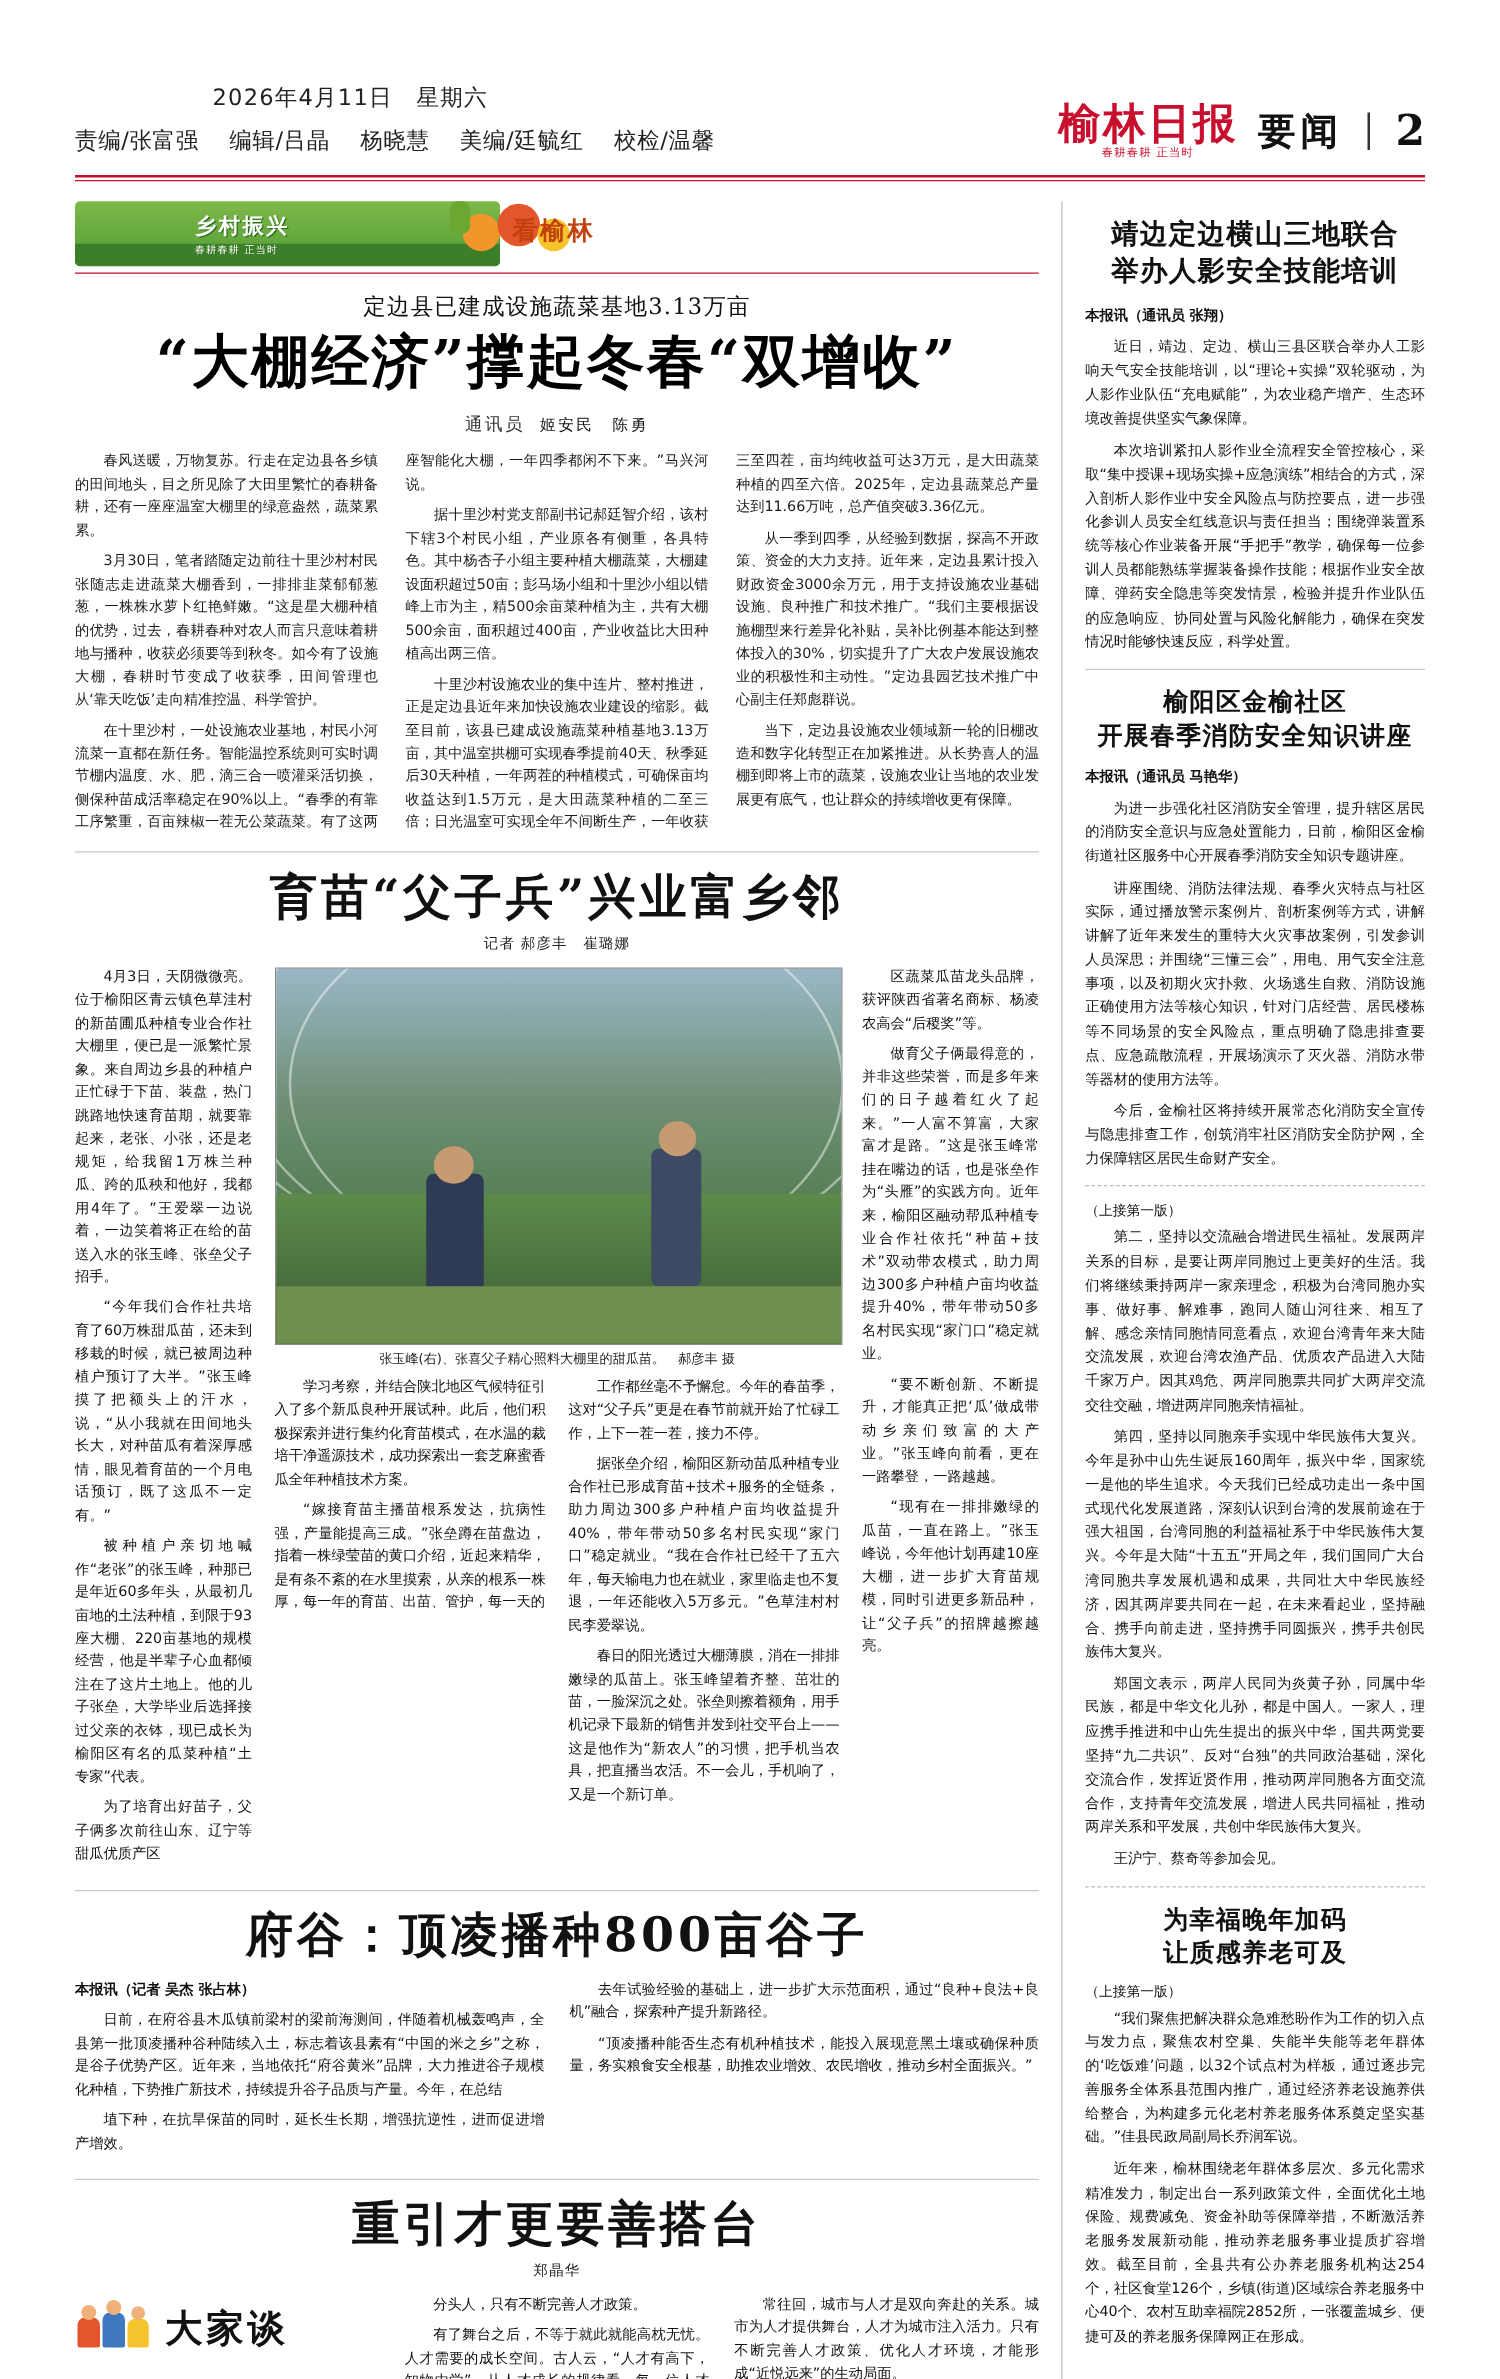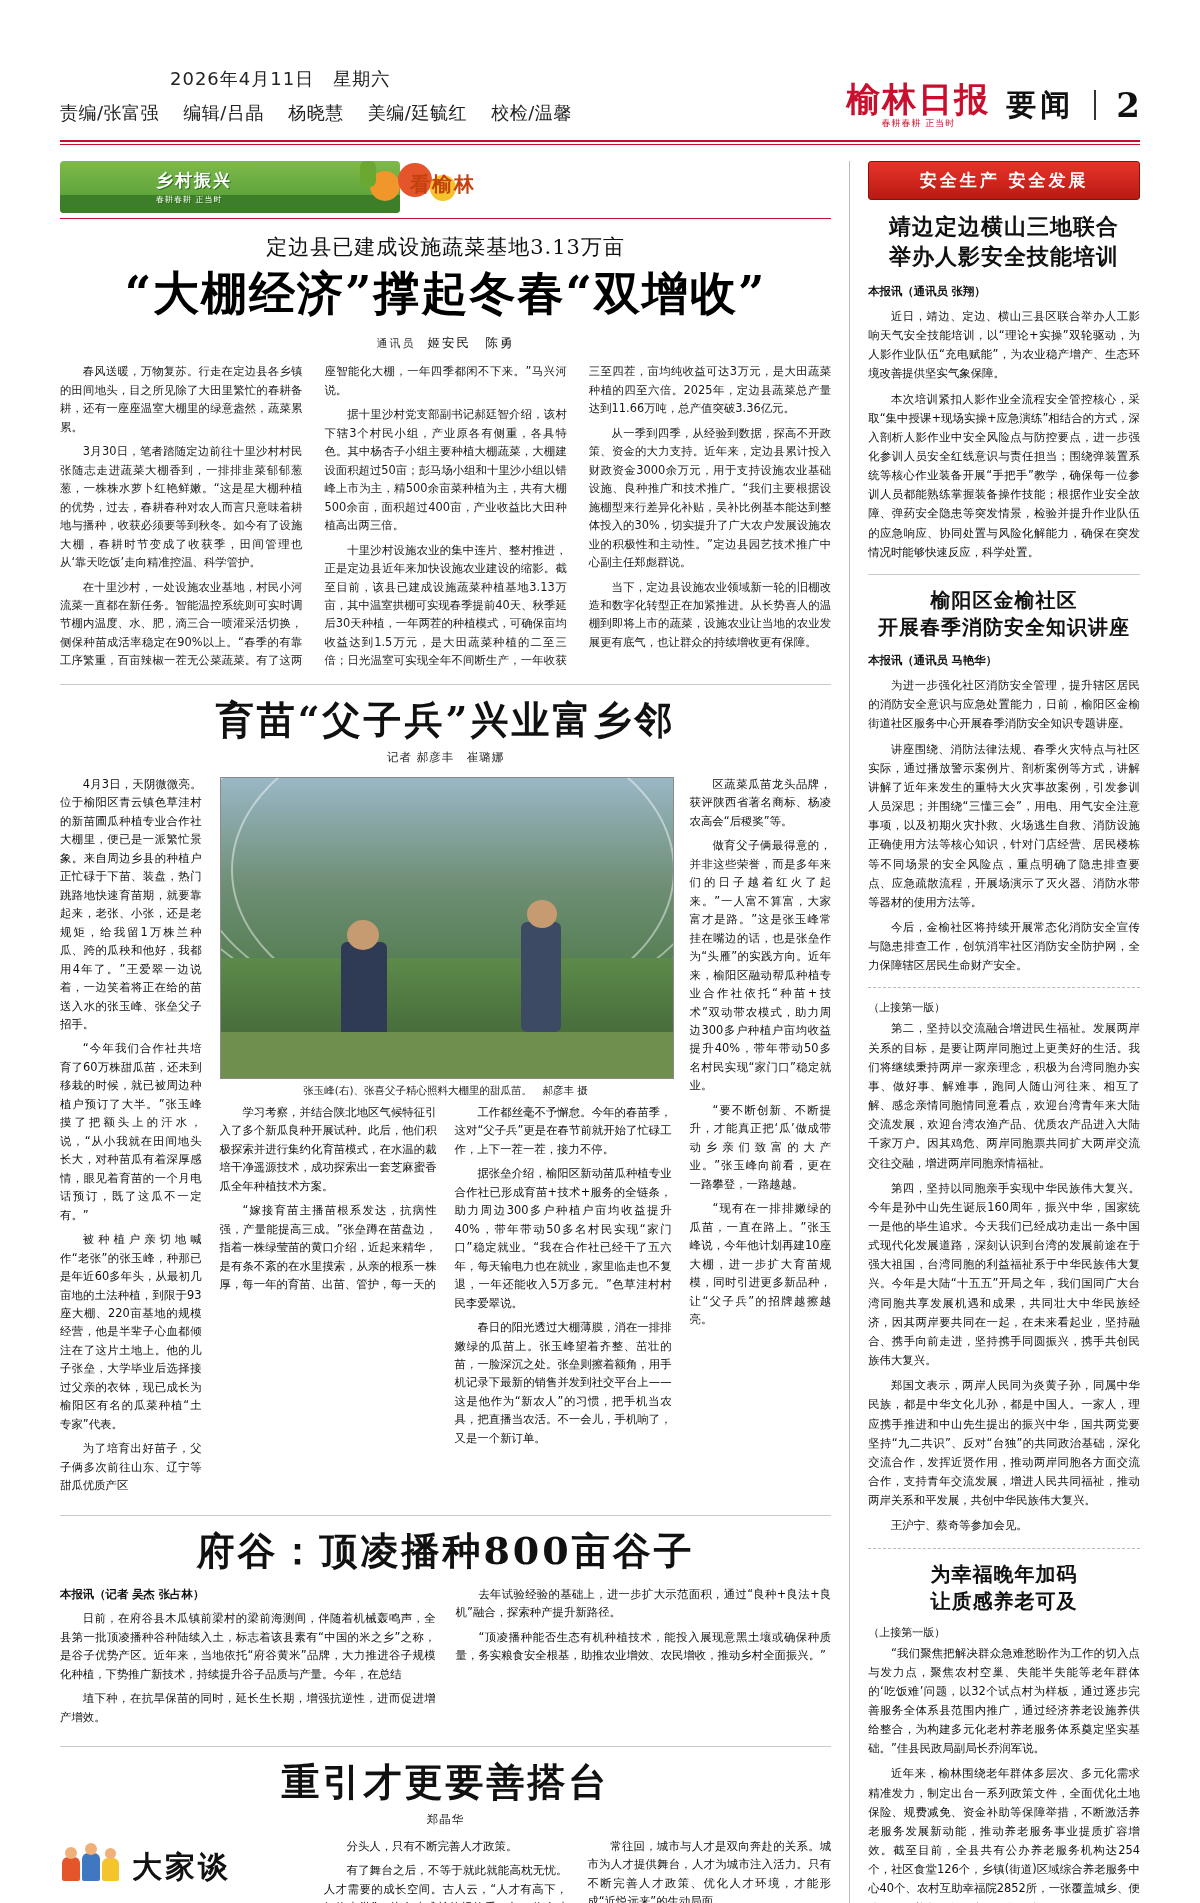--- a/index.html
+++ b/index.html
@@ -136,41 +136,41 @@
     font-family:"DejaVu Serif", serif;font-weight:bold;font-size:20px;
     color:#c2410c;letter-spacing:2px;
   }
   .banner-rule{
     position:absolute;left:0;right:0;bottom:-2px;border-top:1px solid #c8102e;
   }
 
   .lead-sub{
     text-align:center;
     font-family:"DejaVu Serif", serif;
-    font-size:21px;
+    font-size:18px;
     letter-spacing:1px;
     margin:16px 0 0 0;
     color:#111;
   }
   .lead-head{
     text-align:center;
     font-family:"DejaVu Serif", serif;
     font-weight:bold;
     font-size:46px;
     letter-spacing:2px;
     margin:2px 0 10px 0;
     color:#000;
   }
   .byline{
     text-align:center;
     font-size:12.5px;
     letter-spacing:2px;
     margin-bottom:10px;
   }
-  .byline .tag{font-size:11px;color:#333;margin-right:6px;}
+  .byline .tag{font-size:14px;color:#333;margin-right:6px;}
 
   .cols3{
     column-count:3;
     column-gap:22px;
     column-rule:0;
     font-size:11.4px;
     line-height:1.62;
     text-align:justify;
     color:#1a1a1a;
     font-family:"DejaVu Sans", sans-serif;
@@ -418,21 +418,20 @@
         <div class="c">
           <p>常往回，城市与人才是双向奔赴的关系。城市为人才提供舞台，人才为城市注入活力。只有不断完善人才政策、优化人才环境，才能形成“近悦远来”的生动局面。</p>
 
         </div>
       </div>
 
     </div>
 
     <div class="col-side">
 
-      <div class="side-banner">安全生产 安全发展</div>
 
       <div class="side-head" style="white-space:pre-line;">靖边定边横山三地联合
 举办人影安全技能培训</div>
       <div class="side-body">
         <p style="text-indent:0;">
           <span class="label-b">本报讯（通讯员</span>
           <span class="label-b">张翔）</span>
         </p>
         <p>近日，靖边、定边、横山三县区联合举办人工影响天气安全技能培训，以“理论+实操”双轮驱动，为人影作业队伍“充电赋能”，为农业稳产增产、生态环境改善提供坚实气象保障。</p>
         <p>本次培训紧扣人影作业全流程安全管控核心，采取“集中授课+现场实操+应急演练”相结合的方式，深入剖析人影作业中安全风险点与防控要点，进一步强化参训人员安全红线意识与责任担当；围绕弹装置系统等核心作业装备开展“手把手”教学，确保每一位参训人员都能熟练掌握装备操作技能；根据作业安全故障、弹药安全隐患等突发情景，检验并提升作业队伍的应急响应、协同处置与风险化解能力，确保在突发情况时能够快速反应，科学处置。</p>

